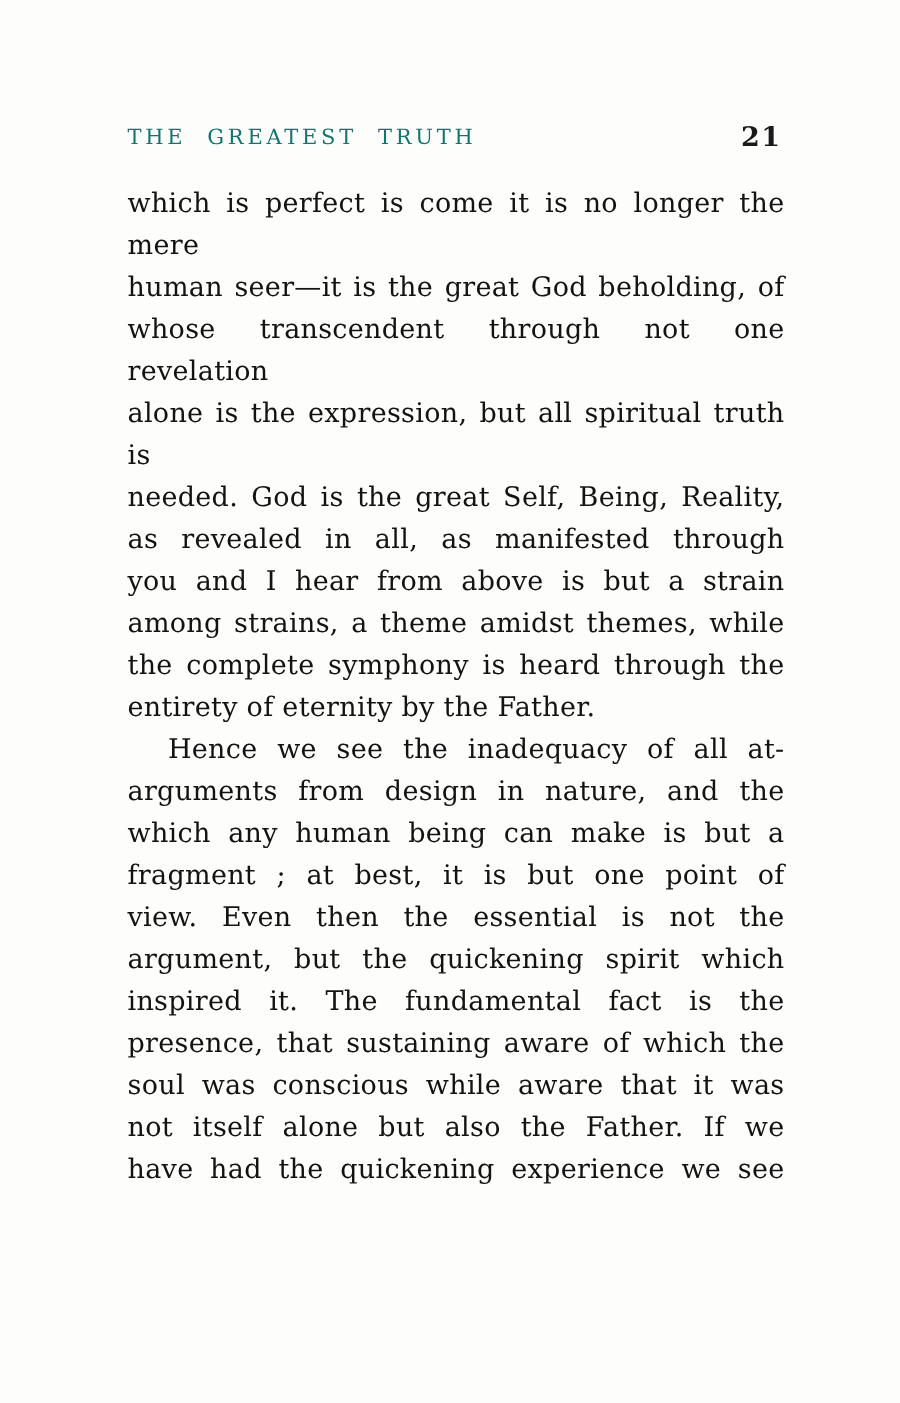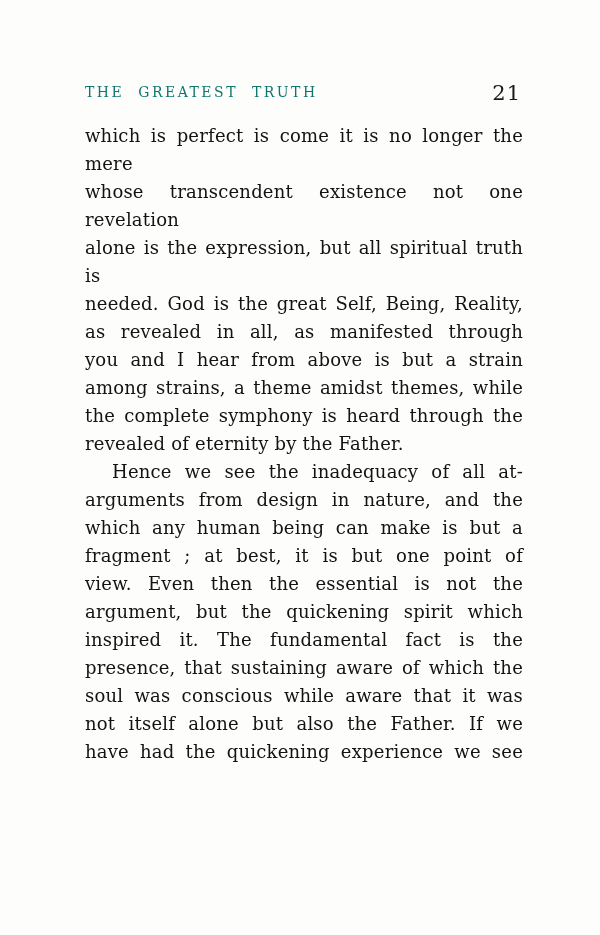--- a/index.html
+++ b/index.html
@@ -34,22 +34,22 @@
     font-size: 14px;
     font-weight: normal;
     letter-spacing: 2.5px;
     word-spacing: 7px;
     color: #0f766e;
   }
   .page-number {
     position: absolute;
     right: 2px;
     top: -3px;
-    font-size: 21px;
-    font-weight: 400;
+    font-size: 18px;
+    font-weight: 700;
     letter-spacing: 1px;
     color: #1a1a1a;
   }
   .body-text {
     font-size: 18px;
     line-height: 28px;
     font-weight: 500;
     letter-spacing: 0.2px;
   }
   .para {
@@ -73,28 +73,29 @@
 <div class="page">
   <div class="text-column">
     <div class="running-header">
       <div class="running-title">THE GREATEST TRUTH</div>
       <div class="page-number">21</div>
     </div>
     <div class="body-text">
 
     <div class="para">
           <div class="line">which is perfect is come it is no longer the mere</div>
-          <div class="line">whose transcendent existence not one revelation</div>
+          <div class="line">human seer—it is the great God beholding, of</div>
+          <div class="line">whose transcendent through not one revelation</div>
           <div class="line">alone is the expression, but all spiritual truth is</div>
           <div class="line">needed.  God is the great Self, Being, Reality,</div>
           <div class="line">as revealed in all, as manifested through</div>
           <div class="line">you and I hear from above is but a strain</div>
           <div class="line">among strains, a theme amidst themes, while</div>
           <div class="line">the complete symphony is heard through the</div>
-          <div class="line short">revealed of eternity by the Father.</div>
+          <div class="line short">entirety of eternity by the Father.</div>
         </div>
         <div class="para">
           <div class="line indent">Hence we see the inadequacy of all at-</div>
           <div class="line">arguments from design in nature, and the</div>
           <div class="line">which any human being can make is but a</div>
           <div class="line">fragment ;  at best, it is but one point of</div>
           <div class="line">view.  Even then the essential is not the</div>
           <div class="line">argument, but the quickening spirit which</div>
           <div class="line">inspired it.  The fundamental fact is the</div>
           <div class="line">presence, that sustaining aware of which the</div>

